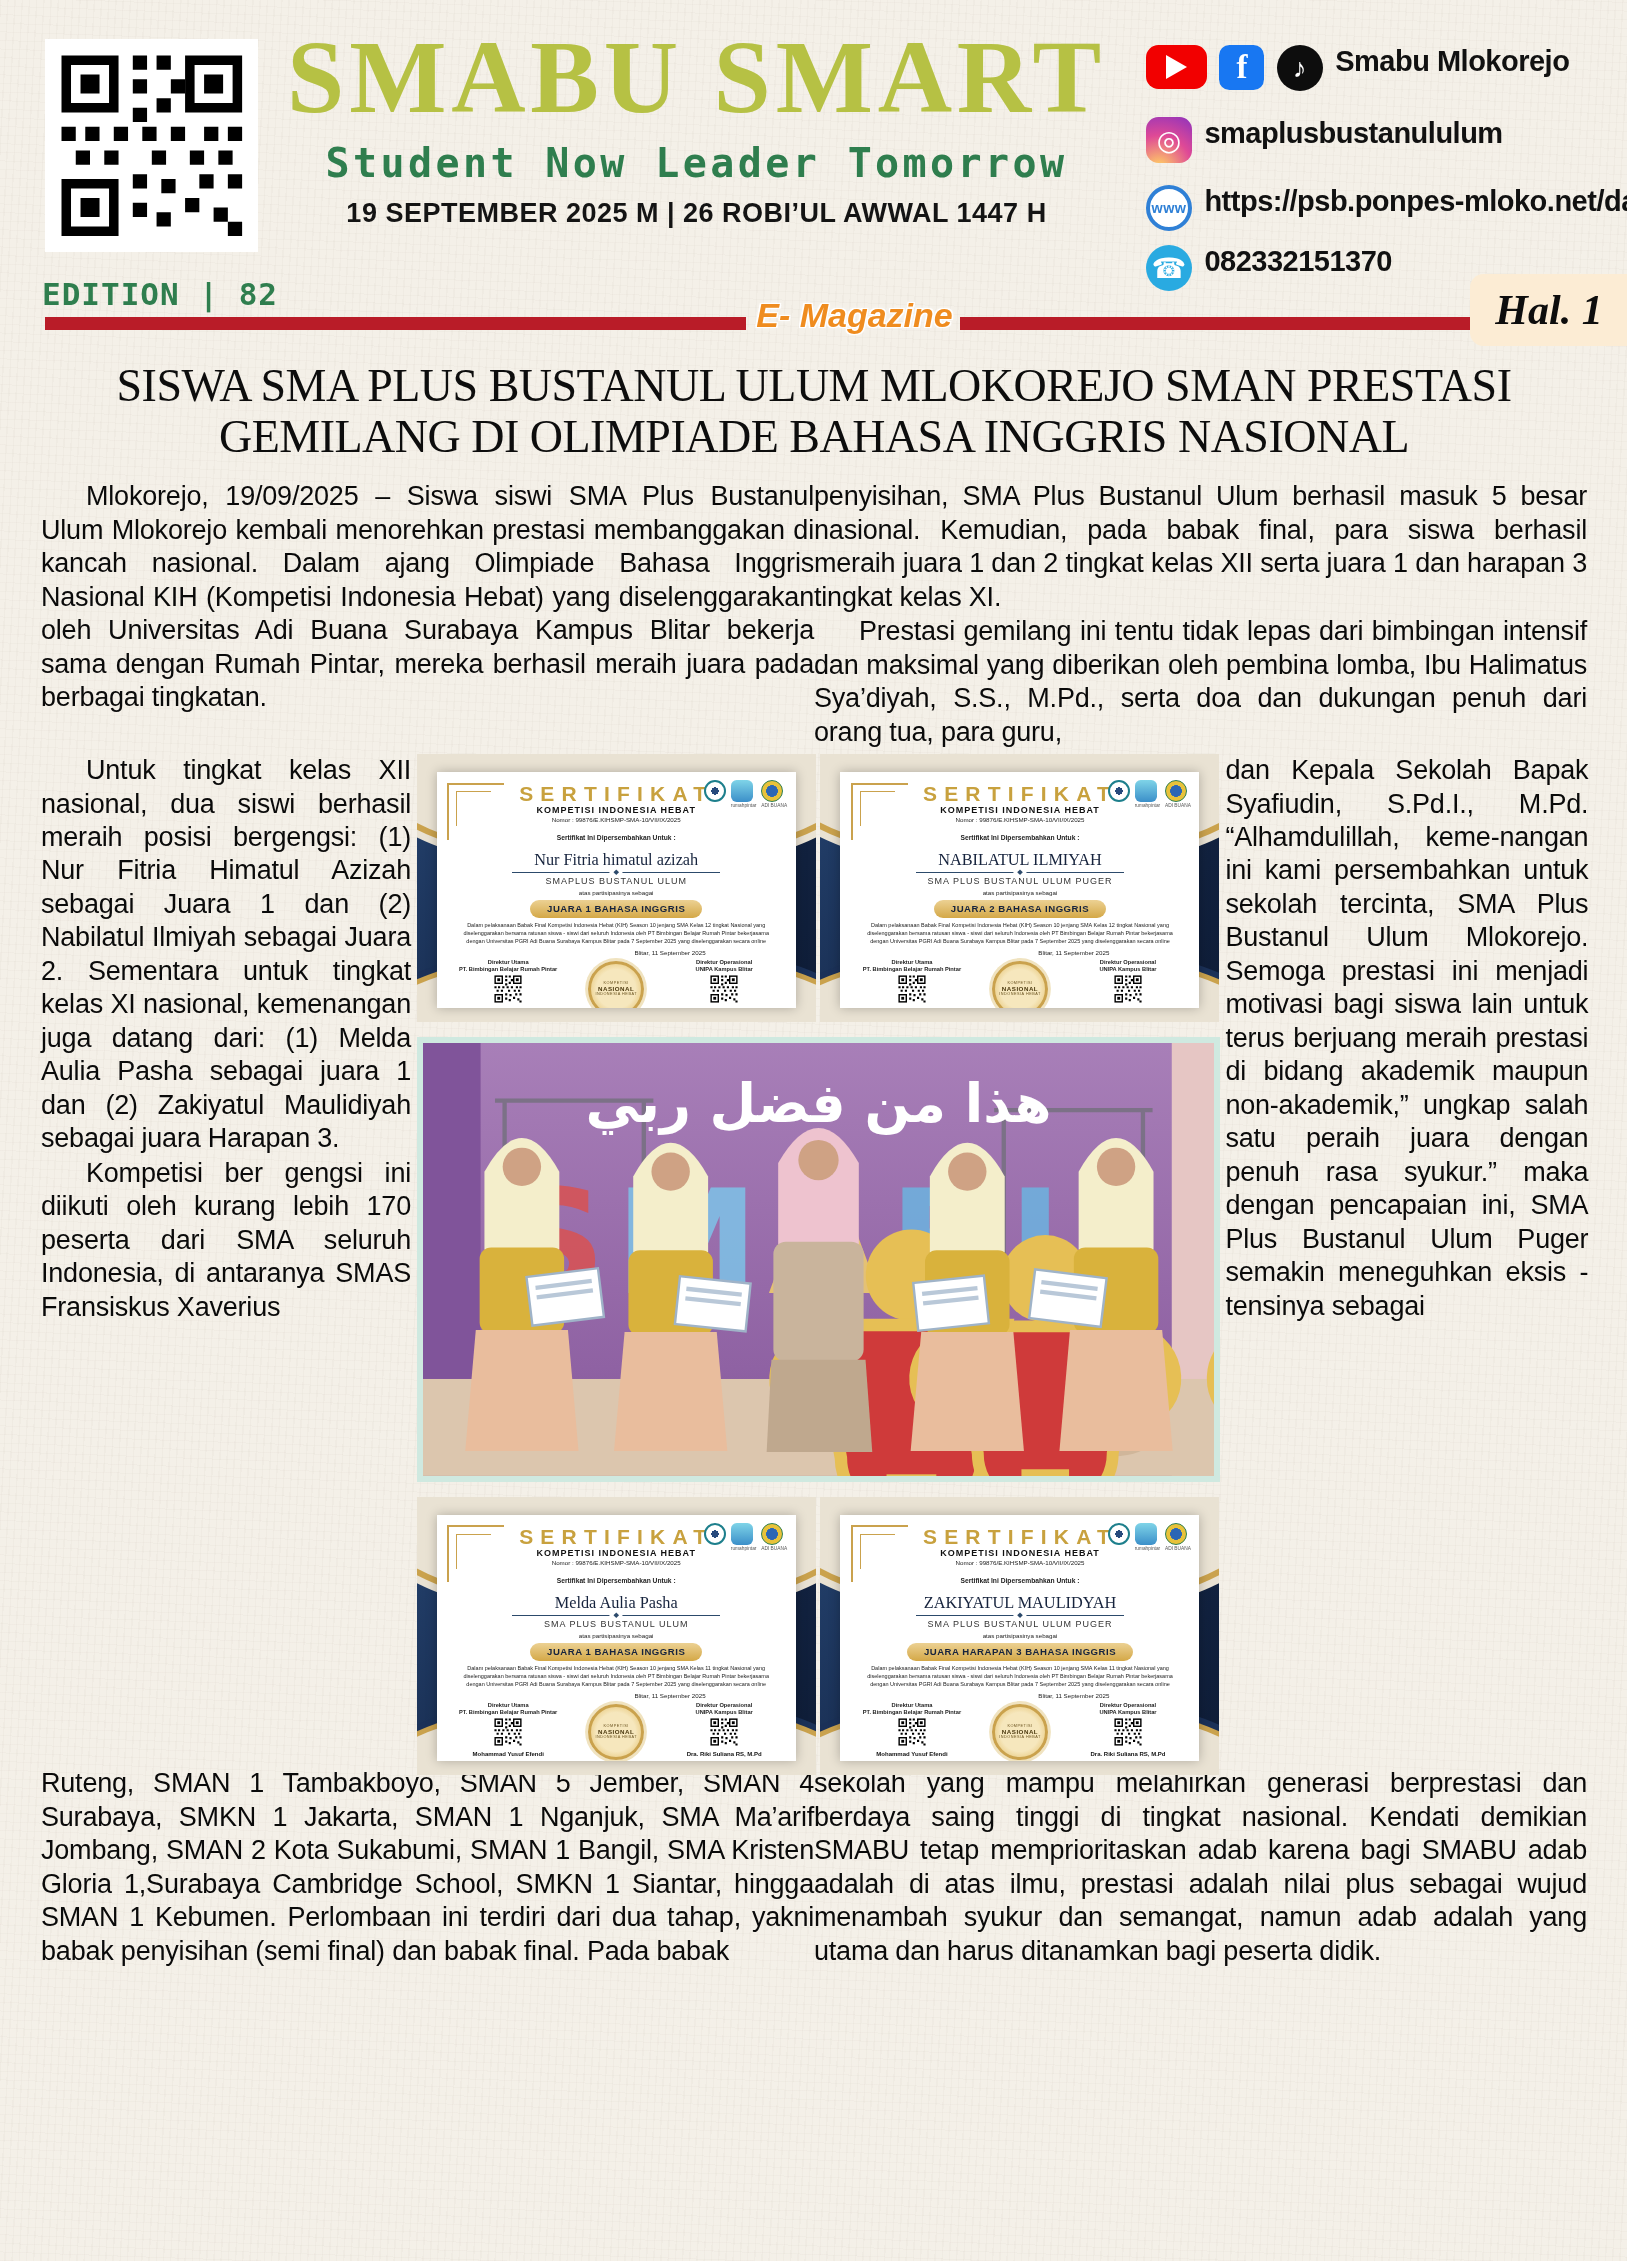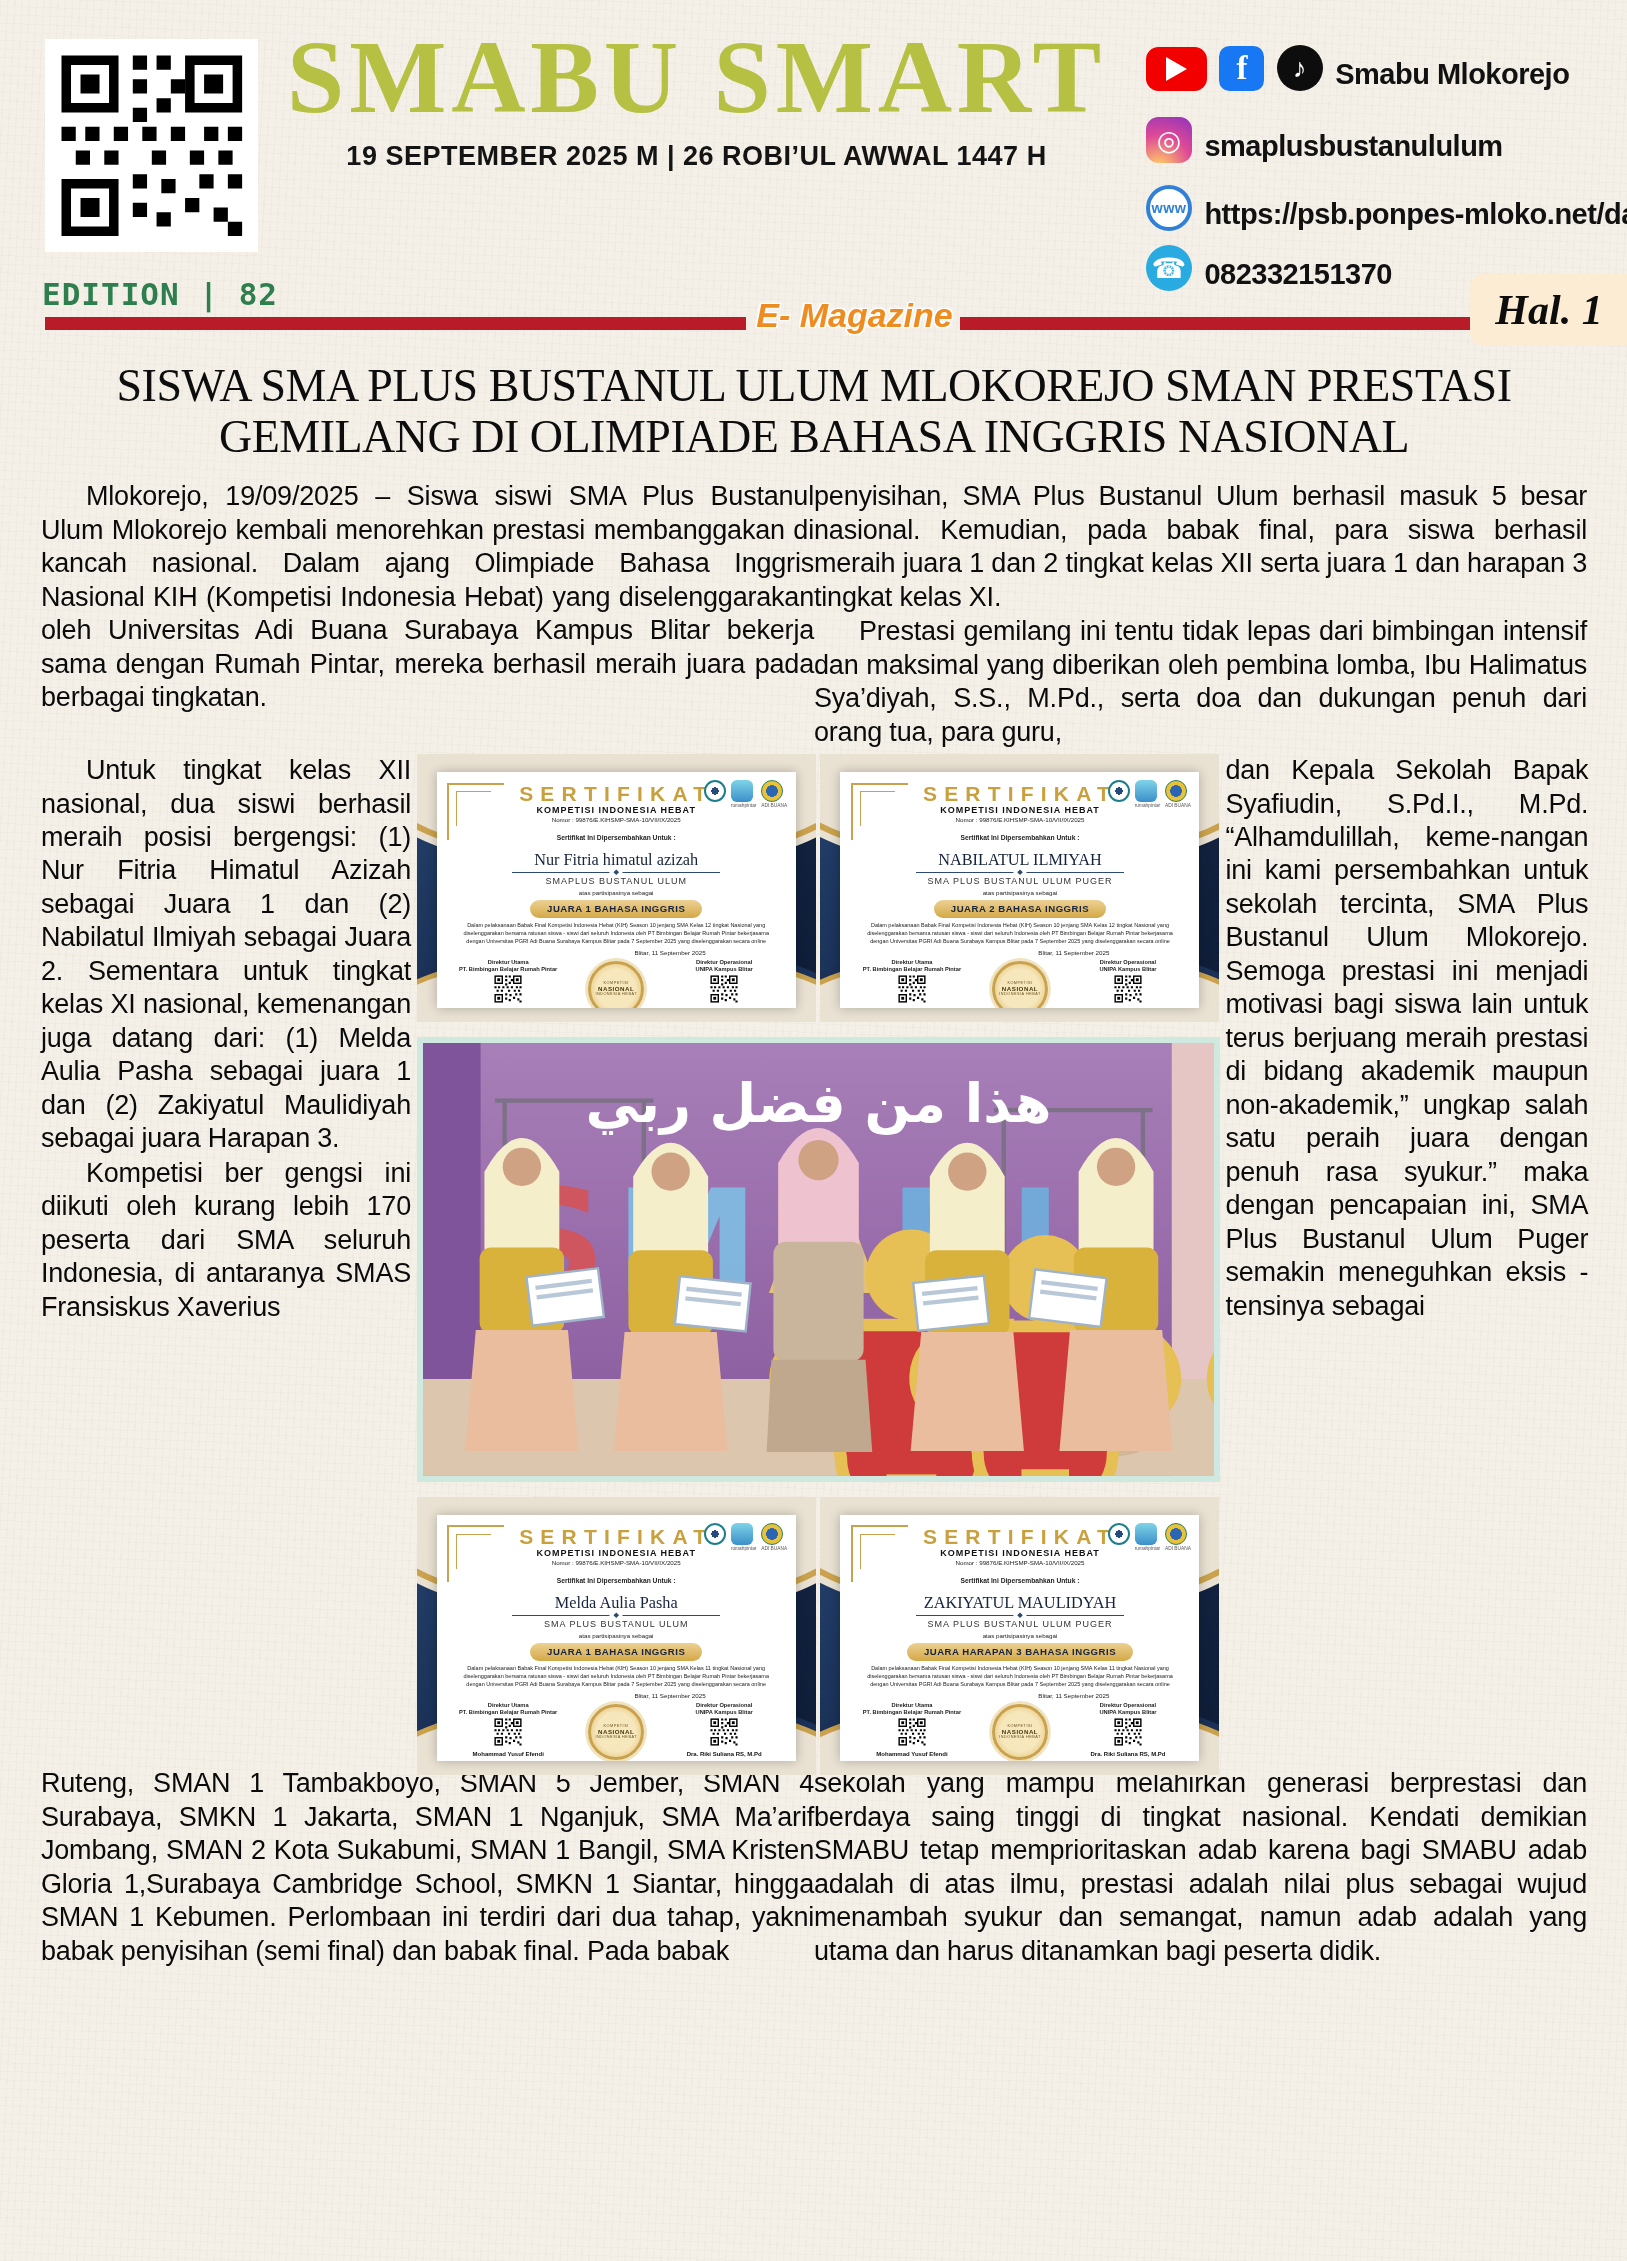--- a/index.html
+++ b/index.html
@@ -19,21 +19,21 @@
   .edition{ position:absolute; left:42px; top:268px; font-family:"DejaVu Sans Mono", monospace;
     font-weight:700; font-size:31px; color:#2f7e4e; letter-spacing:1px;margin-top:8px; }
   .masthead{ position:absolute; left:261px; top:26px; width:871px; text-align:center; }
   .m-title{ font-family:"Liberation Serif", serif; font-weight:700; font-size:103px; line-height:1;
     color:#b6c144; letter-spacing:4.8px; white-space:nowrap; }
   .m-tag{ margin-top:10.5px; font-family:"DejaVu Sans Mono", monospace; font-weight:700; font-size:40px;
     color:#2f7e4e; letter-spacing:3.4px; white-space:nowrap; }
   .m-date{ margin-top:12.4px; font-weight:700; font-size:27px; color:#141414; letter-spacing:0.5px; white-space:nowrap; }
   
   .socials{ position:absolute; left:1146px; top:45px; width:474px; }
-  .soc-row{ position:absolute; left:0; display:flex; align-items:flex-end; gap:12.4px; }
+  .soc-row{ position:absolute; left:0; display:flex; align-items:flex-start; gap:12.4px; }
   .soc-label{ font-weight:700; font-size:29px; color:#111; letter-spacing:-0.5px; white-space:nowrap; }
   .ic{ display:inline-flex; align-items:center; justify-content:center; flex:none; }
   .ic-yt{ width:61px; height:44px; background:#f20000; border-radius:12.4px; position:relative; }
   .ic-yt::after{ content:""; border-style:solid; border-width:12.4px 0 12.4px 21px; border-color:transparent transparent transparent #fff; }
   .ic-fb{ width:45px; height:45px; background:#1877f2; border-radius:10.5px; color:#fff; font-weight:700;
     font-size:33px; font-family:"Liberation Serif", serif; }
   .ic-fb::after{ content:"f"; }
   .ic-tt{ width:46px; height:46px; background:#0d0d0d; border-radius:50%; color:#fff; font-size:27px; }
   .ic-tt::after{ content:"♪"; }
   .ic-ig{ width:46px; height:46px; border-radius:12.4px; color:#fff; font-size:28px;
@@ -155,20 +155,21 @@
   <div class="header">
     <div class="qr-big">
       <svg viewBox="0 0 84 84" preserveAspectRatio="none">
           <use href="#qrsym"></use>
         </svg>
     </div>
     <div class="edition">EDITION | 82</div>
 
     <div class="masthead">
       <div class="m-title">SMABU SMART</div>
+      <div class="m-tag">Student Now Leader Tomorrow</div>
       <div class="m-date">19 SEPTEMBER 2025 M | 26 ROBI’UL AWWAL 1447 H</div>
     </div>
 
     <div class="socials">
       <div class="soc-row" style="top:0;">
         <span class="ic ic-yt"></span>
         <span class="ic ic-fb"></span>
         <span class="ic ic-tt"></span>
         <span class="soc-label">Smabu Mlokorejo</span>
       </div>

